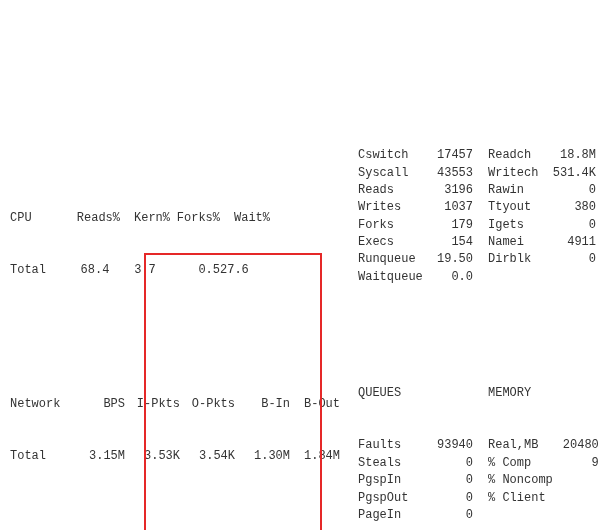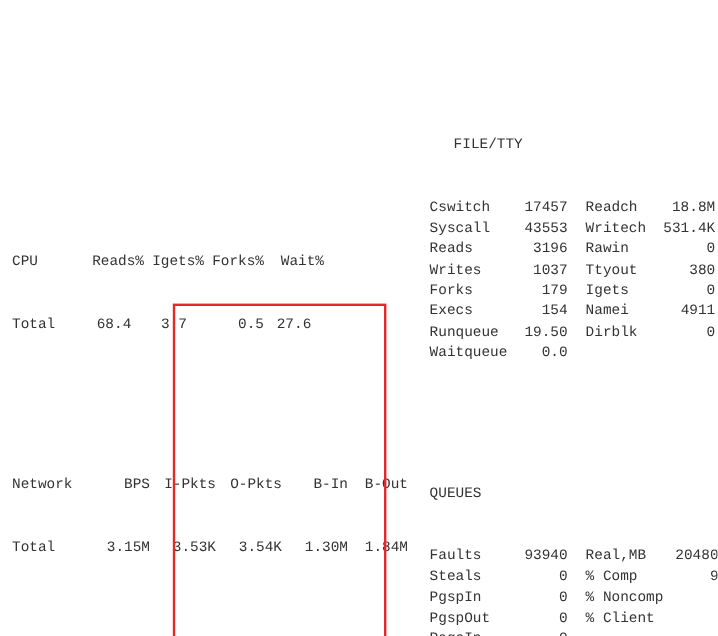--- a/index.html
+++ b/index.html
@@ -32,22 +32,22 @@
 <body>
 
 
 
 <div class="page">
   
   <div class="left">
     <div style="height:28px;"></div>
 
     
-    <div class="row"><span class="lbl" style="width:60px">CPU</span><span class="lbl" style="width:50px;text-align:right">Reads%</span><span class="lbl" style="width:50px;text-align:right">Igets%</span><span class="lbl" style="width:50px;text-align:right">Forks%</span><span class="lbl" style="width:50px;text-align:right">Wait%</span></div>
-    <div class="row"><span class="lbl" style="width:60px">Total</span><span class="lbl" style="width:50px;text-align:center">68.4</span><span class="lbl" style="width:50px;text-align:center">3.7</span><span class="lbl" style="width:50px;text-align:right">0.5</span><span class="lbl" style="width:50px;text-align:center">27.6</span></div>
+    <div class="row"><span class="lbl" style="width:60px">CPU</span><span class="lbl" style="width:50px;text-align:right">Reads%</span><span class="lbl" style="width:50px;text-align:right">Kern%</span><span class="lbl" style="width:50px;text-align:right">Forks%</span><span class="lbl" style="width:50px;text-align:right">Wait%</span></div>
+    <div class="row"><span class="lbl" style="width:60px">Total</span><span class="lbl" style="width:50px;text-align:center">68.4</span><span class="lbl" style="width:50px;text-align:center">3.7</span><span class="lbl" style="width:50px;text-align:right">0.5</span><span class="lbl" style="width:50px;text-align:left">27.6</span></div>
     <div style="height:12px"></div>
 
     
     <div class="row"><span class="lbl" style="width:60px">Network</span><span class="lbl" style="width:55px;text-align:right">BPS</span><span class="lbl" style="width:55px;text-align:right">I-Pkts</span><span class="lbl" style="width:55px;text-align:right">O-Pkts</span><span class="lbl" style="width:55px;text-align:right">B-In</span><span class="lbl" style="width:50px;text-align:right">B-Out</span></div>
     <div class="row"><span class="lbl" style="width:60px">Total</span><span class="lbl" style="width:55px;text-align:right">3.15M</span><span class="lbl" style="width:55px;text-align:right">3.53K</span><span class="lbl" style="width:55px;text-align:right">3.54K</span><span class="lbl" style="width:55px;text-align:right">1.30M</span><span class="lbl" style="width:50px;text-align:right">1.84M</span></div>
     <div style="height:12px"></div>
 
     
     
     
@@ -58,25 +58,25 @@
     
     
 
     
     
     
   </div>
 
   
   <div class="right">
-    <div class="row"><span class="lbl" style="width:20px"></span><span class="lbl" style="width:100px">FILE/TTY</span></div>
+    <div class="row"><span class="lbl" style="width:20px"></span></div>
     <div id="ev-file-body"><div class="row"><span class="lbl" style="width:70px">Cswitch</span><span class="lbl" style="width:45px;text-align:right">17457</span><span class="lbl" style="width:15px"></span><span class="lbl" style="width:58px">Readch</span><span class="lbl" style="width:50px;text-align:right">18.8M</span></div><div class="row"><span class="lbl" style="width:70px">Syscall</span><span class="lbl" style="width:45px;text-align:right">43553</span><span class="lbl" style="width:15px"></span><span class="lbl" style="width:58px">Writech</span><span class="lbl" style="width:50px;text-align:right">531.4K</span></div><div class="row"><span class="lbl" style="width:70px">Reads</span><span class="lbl" style="width:45px;text-align:right">3196</span><span class="lbl" style="width:15px"></span><span class="lbl" style="width:58px">Rawin</span><span class="lbl" style="width:50px;text-align:right">0</span></div><div class="row"><span class="lbl" style="width:70px">Writes</span><span class="lbl" style="width:45px;text-align:right">1037</span><span class="lbl" style="width:15px"></span><span class="lbl" style="width:58px">Ttyout</span><span class="lbl" style="width:50px;text-align:right">380</span></div><div class="row"><span class="lbl" style="width:70px">Forks</span><span class="lbl" style="width:45px;text-align:right">179</span><span class="lbl" style="width:15px"></span><span class="lbl" style="width:58px">Igets</span><span class="lbl" style="width:50px;text-align:right">0</span></div><div class="row"><span class="lbl" style="width:70px">Execs</span><span class="lbl" style="width:45px;text-align:right">154</span><span class="lbl" style="width:15px"></span><span class="lbl" style="width:58px">Namei</span><span class="lbl" style="width:50px;text-align:right">4911</span></div><div class="row"><span class="lbl" style="width:70px">Runqueue</span><span class="lbl" style="width:45px;text-align:right">19.50</span><span class="lbl" style="width:15px"></span><span class="lbl" style="width:58px">Dirblk</span><span class="lbl" style="width:50px;text-align:right">0</span></div><div class="row"><span class="lbl" style="width:70px">Waitqueue</span><span class="lbl" style="width:45px;text-align:right">0.0</span><span class="lbl" style="width:15px"></span><span class="lbl" style="width:58px"></span><span class="lbl" style="width:50px;text-align:right"></span></div></div>
 
     <div style="height:12px"></div>
-    <div class="row"><span class="lbl" style="width:110px">QUEUES</span><span class="lbl" style="width:20px"></span></div>
+    <div class="row"><span class="lbl" style="width:110px">QUEUES</span><span class="lbl" style="width:20px"></span><span class="lbl" style="width:100px">MEMORY</span></div>
     <div id="pg-mem-body"><div class="row"><span class="lbl" style="width:70px">Faults</span><span class="lbl" style="width:45px;text-align:right">93940</span><span class="lbl" style="width:15px"></span><span class="lbl" style="width:68px">Real,MB</span><span class="lbl" style="width:50px;text-align:right">204800</span></div><div class="row"><span class="lbl" style="width:70px">Steals</span><span class="lbl" style="width:45px;text-align:right">0</span><span class="lbl" style="width:15px"></span><span class="lbl" style="width:68px">% Comp</span><span class="lbl" style="width:50px;text-align:right">90</span></div><div class="row"><span class="lbl" style="width:70px">PgspIn</span><span class="lbl" style="width:45px;text-align:right">0</span><span class="lbl" style="width:15px"></span><span class="lbl" style="width:68px">% Noncomp</span><span class="lbl" style="width:50px;text-align:right">6</span></div><div class="row"><span class="lbl" style="width:70px">PgspOut</span><span class="lbl" style="width:45px;text-align:right">0</span><span class="lbl" style="width:15px"></span><span class="lbl" style="width:68px">% Client</span><span class="lbl" style="width:50px;text-align:right">6</span></div><div class="row"><span class="lbl" style="width:70px">PageIn</span><span class="lbl" style="width:45px;text-align:right">0</span><span class="lbl" style="width:15px"></span><span class="lbl" style="width:118px"></span></div></div>
 
     
     
     
   </div>
 </div>
 
 
 <div class="hl" style="left:144px; top:253px; width:174px; height:280px;"></div>

